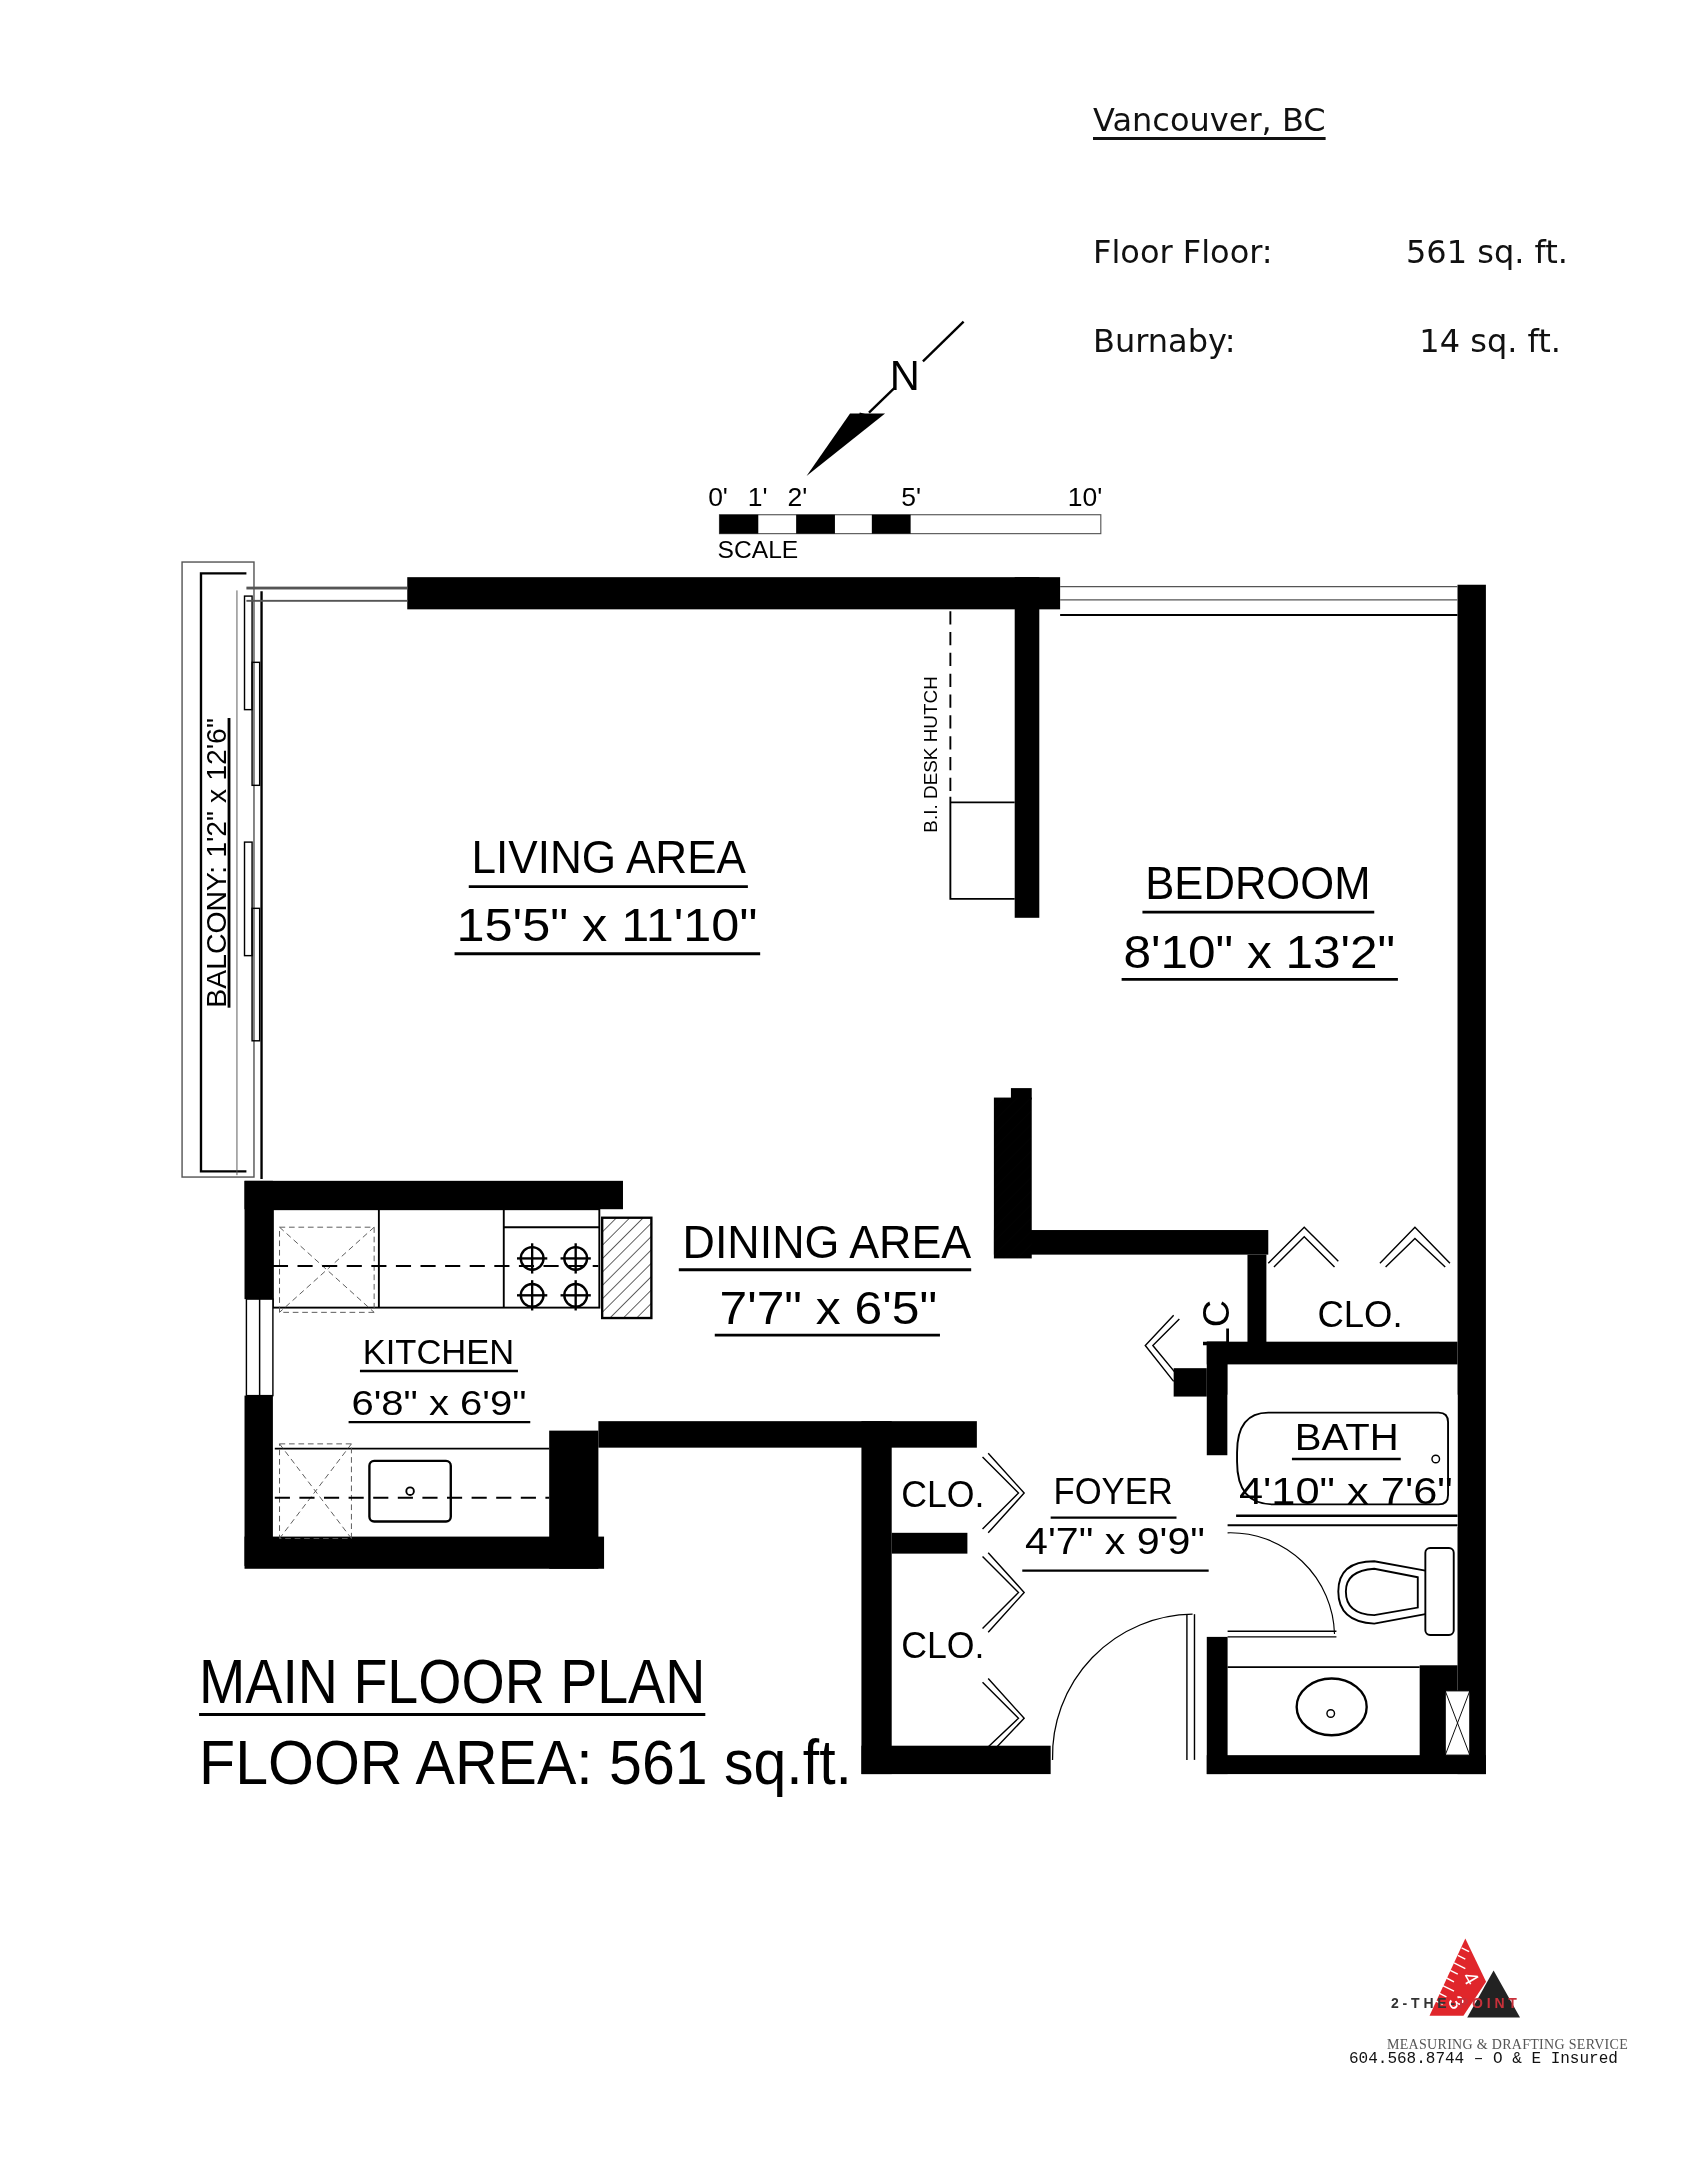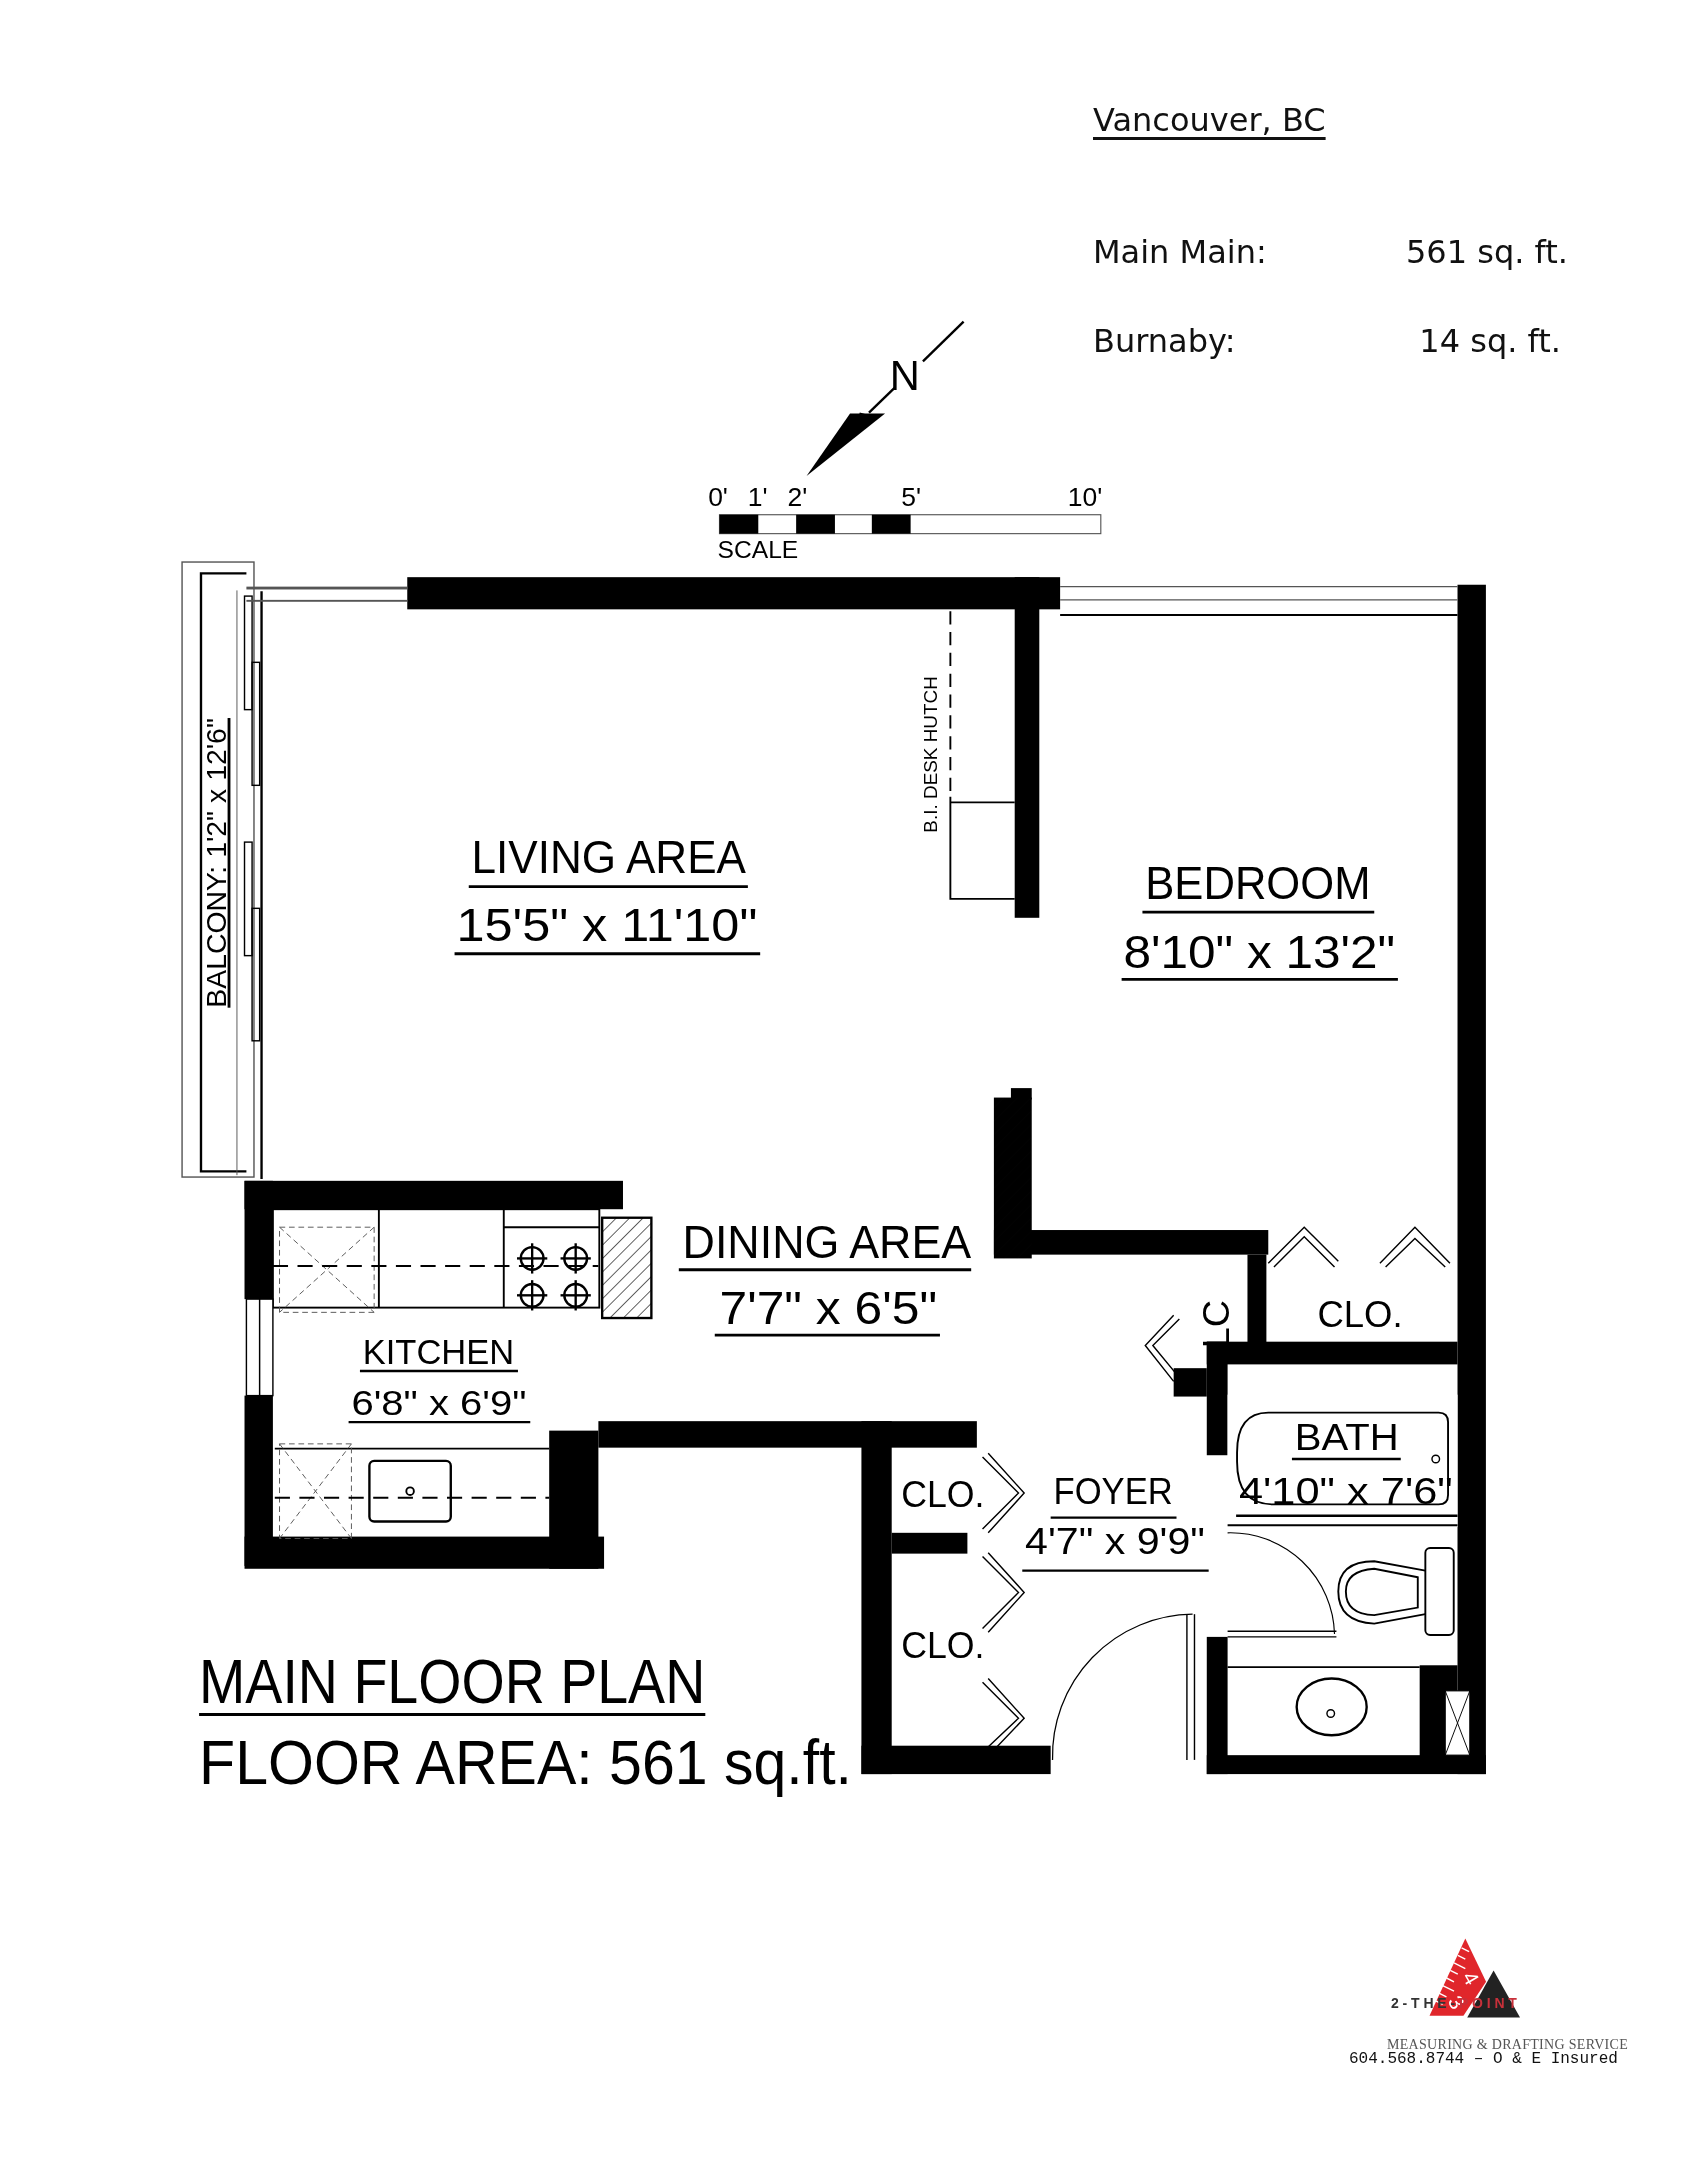--- a/index.html
+++ b/index.html
@@ -16,21 +16,21 @@
   .tag { position: absolute; left: 1387px; top: 2037px; font-family: Liberation Serif, serif; font-size: 14px; color: #555; letter-spacing: 0.3px; white-space: nowrap; }
   .phone { position: absolute; left: 1349px; top: 2050px; font-family: Liberation Mono, monospace; font-size: 16px; color: #111; white-space: nowrap; }
 </style>
 </head>
 <body>
 
 <div class="header">
   <div class="addr">Vancouver, BC</div>
 </div>
 <div class="area-row" style="top:233px;width:475px;">
-  <span class="lab">Main Main:</span>
+  <span class="lab">Floor Floor:</span>
   <span class="val">561 sq. ft.</span>
 </div>
 <div class="area-row" style="top:322px;width:468px;">
   <span class="lab">Burnaby:</span>
   <span class="val">14 sq. ft.</span>
 </div>
 
 <svg class="plan" width="1685" height="2180" viewBox="0 0 1780 2304" xmlns="http://www.w3.org/2000/svg">
   <defs>
     <pattern id="hatch" width="10" height="10" patternUnits="userSpaceOnUse" patternTransform="rotate(45)">

